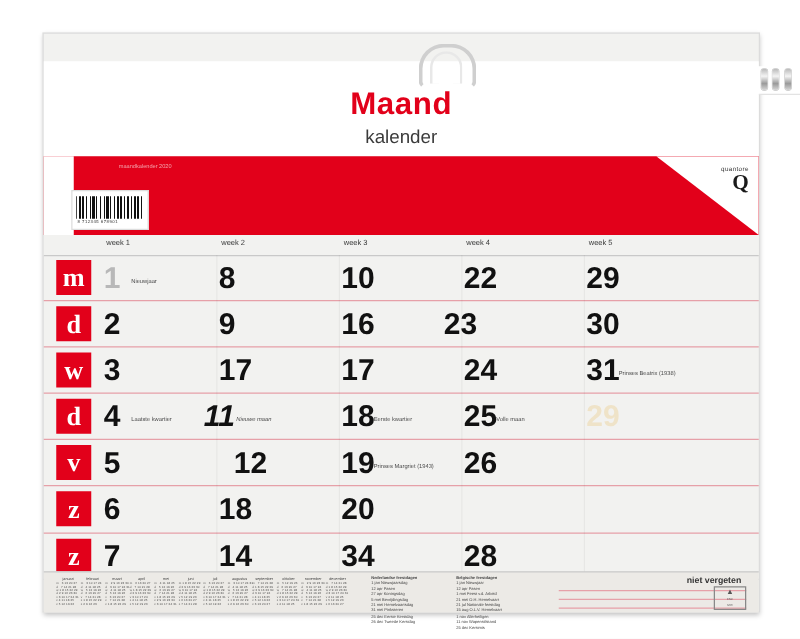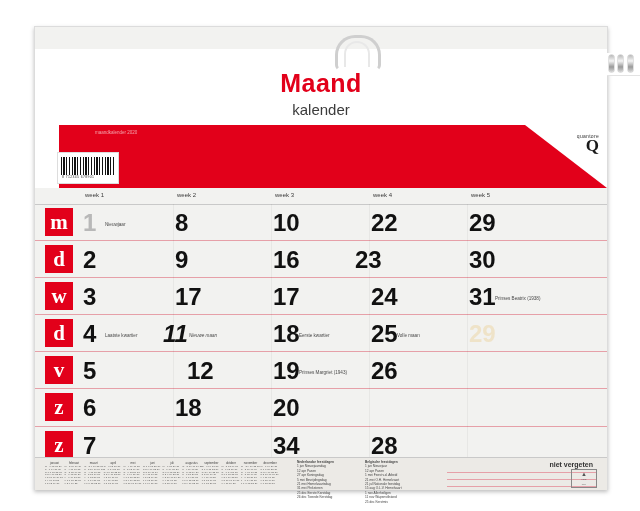--- a/index.html
+++ b/index.html
@@ -392,20 +392,23 @@
           <div class="cell" style="left: 238px; width: 92px;">
             <div class="num">20</div>
           </div>
           <div class="cell" style="left: 434px; width: 92px;"></div>
         </div>
         <div class="dayrow">
           <div class="daybadge">z</div>
           <div class="cell" style="left: 48px; width: 92px;">
             <div class="num">7</div>
           </div>
+          <div class="cell" style="left: 140px; width: 92px;">
+            <div class="num">14</div>
+          </div>
           <div class="cell" style="left: 238px; width: 92px;">
             <div class="num">34</div>
           </div>
           <div class="cell" style="left: 336px; width: 92px;">
             <div class="num">28</div>
           </div>
           <div class="cell" style="left: 434px; width: 92px;"></div>
         </div>
       </div>
 

